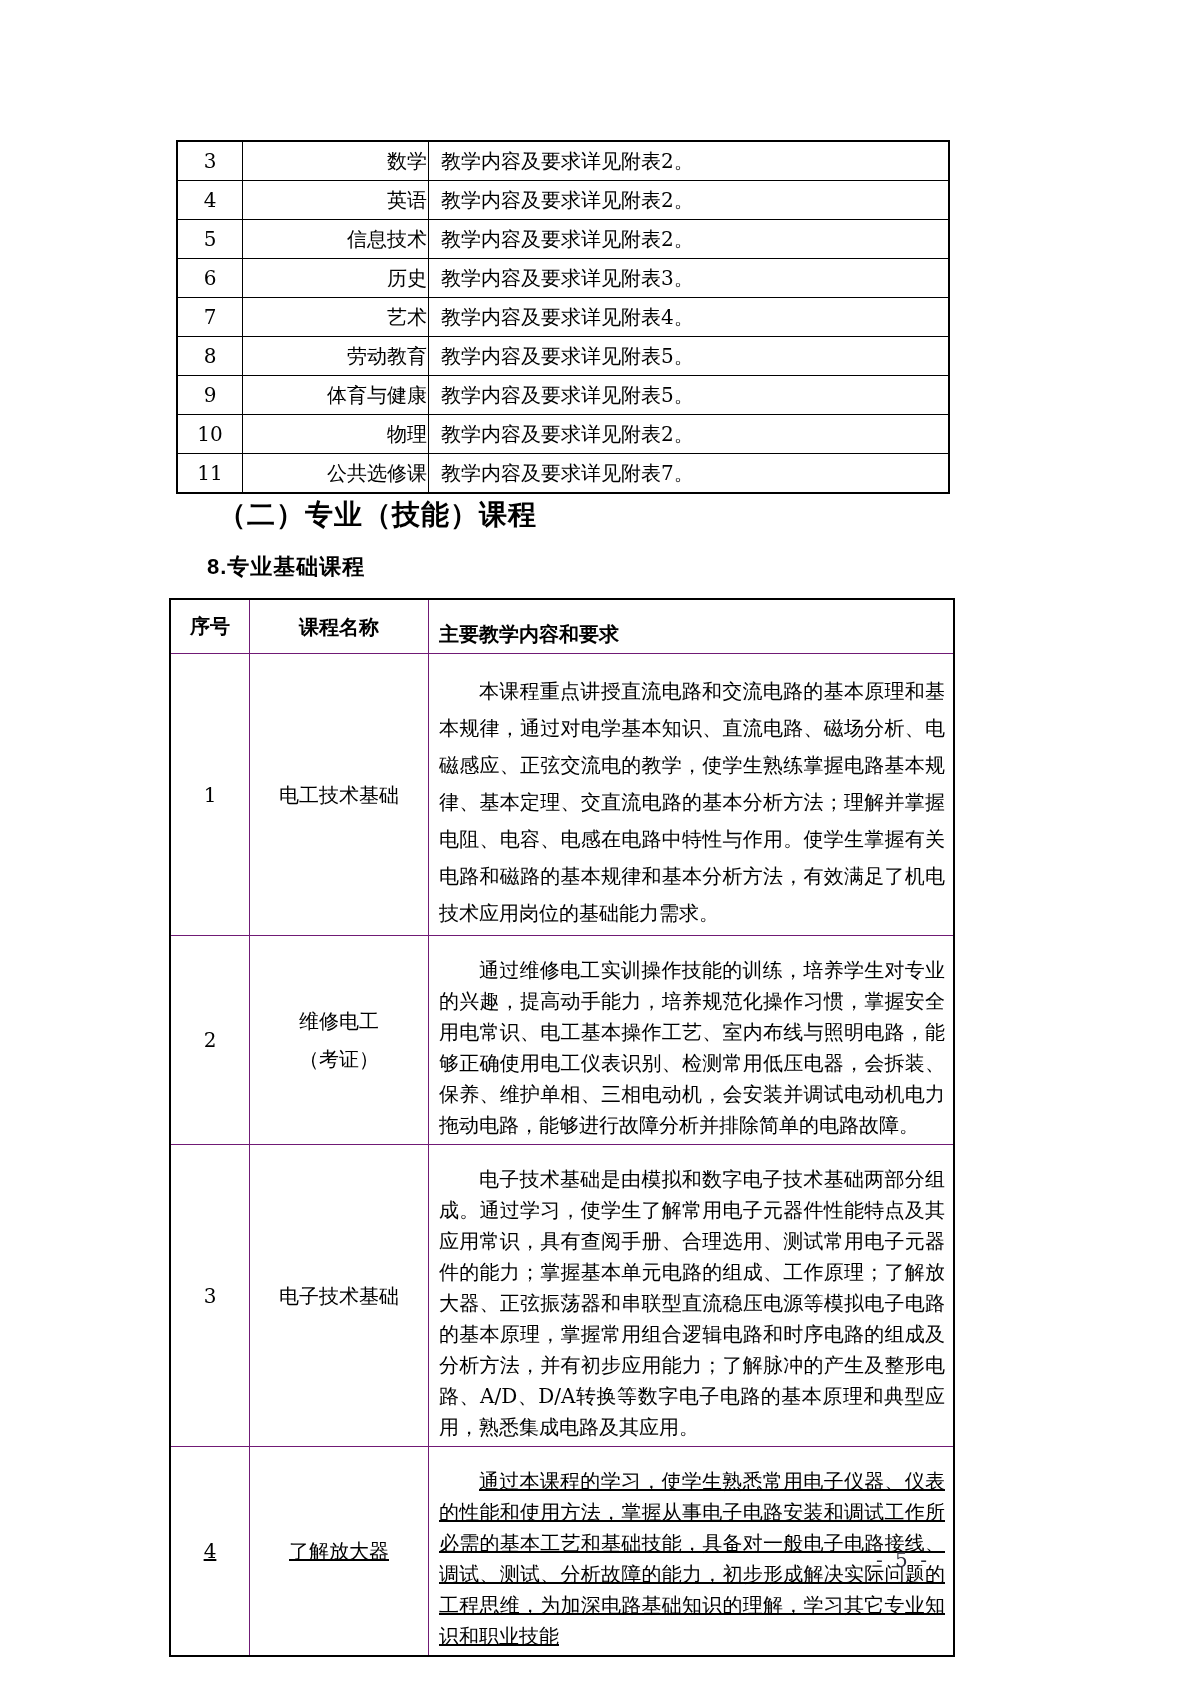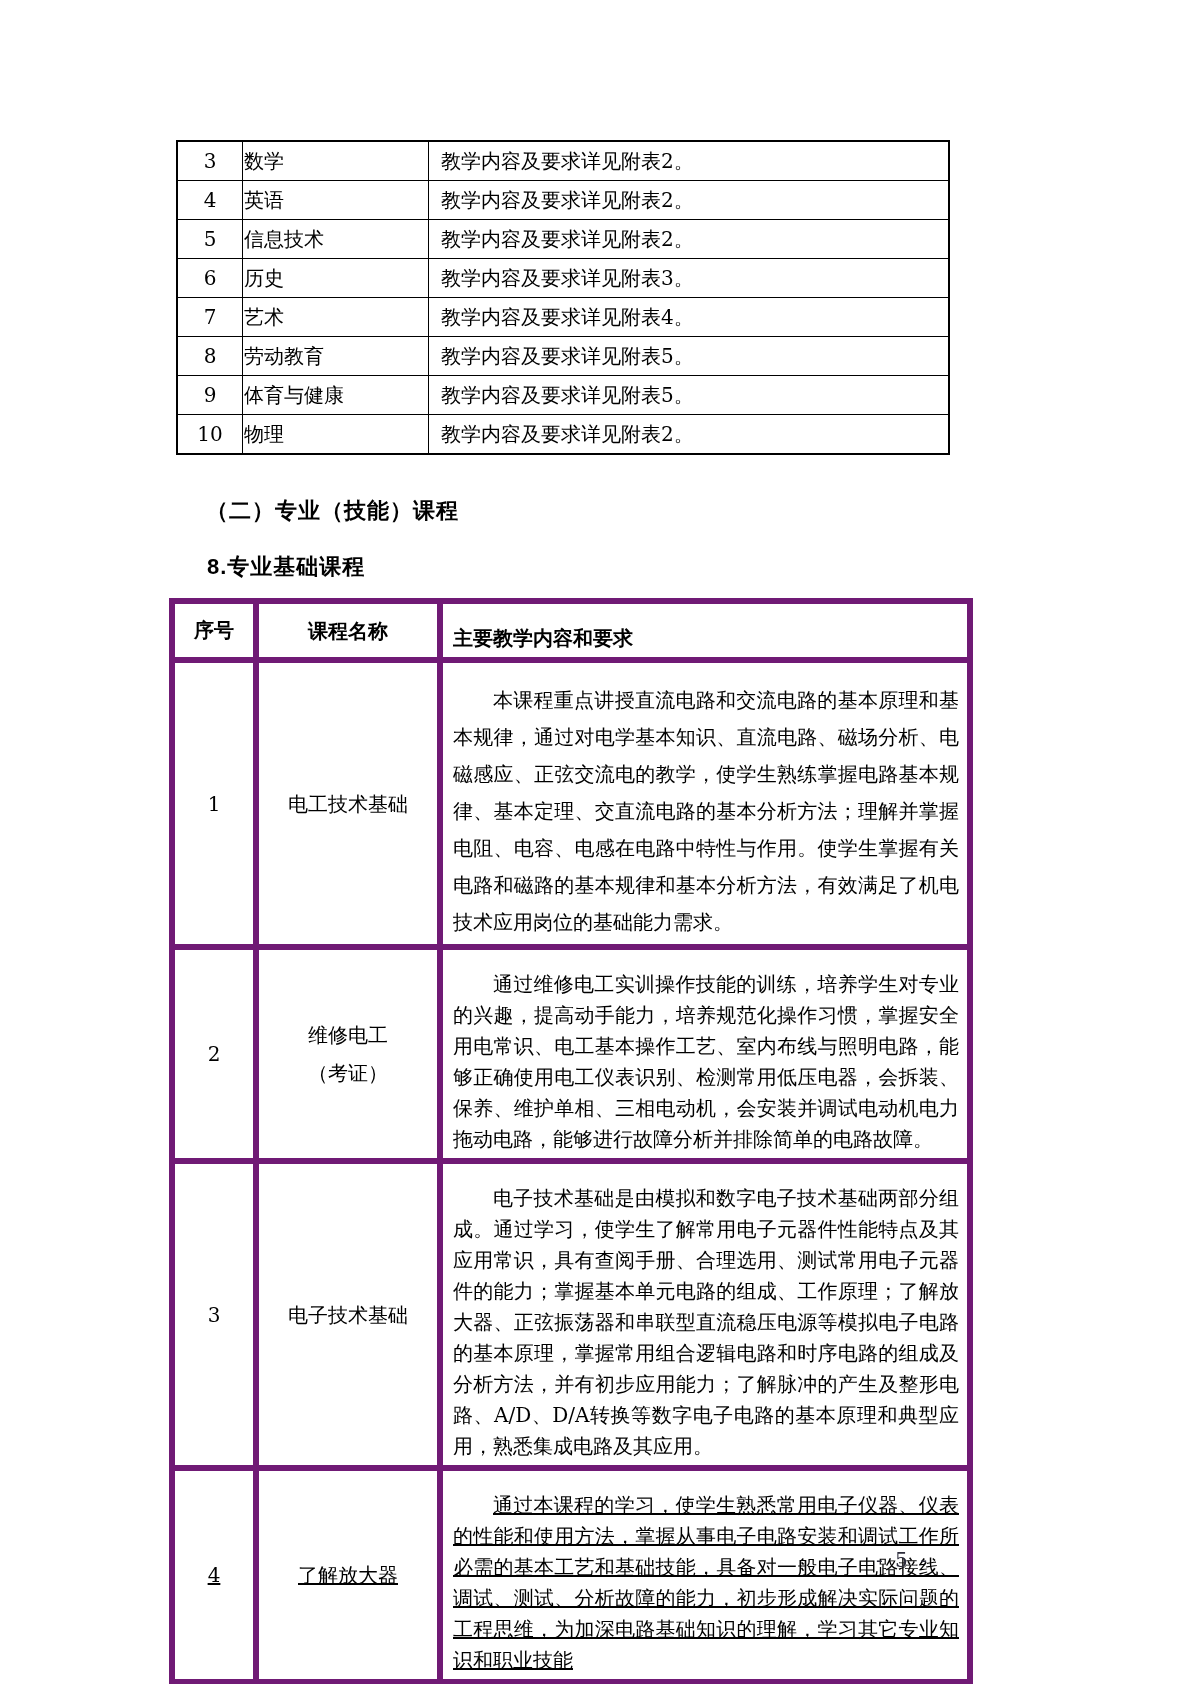--- a/index.html
+++ b/index.html
@@ -23,50 +23,50 @@
     border: 2px solid #000;
   }
   .t1 td {
     border: 1px solid #000;
     height: 36px;
     font-size: 20px;
     vertical-align: middle;
     overflow: hidden;
   }
   .t1 .c-no   { width: 62px;  text-align: center; }
-  .t1 .c-name { width: 183px; text-align: left; }
+  .t1 .c-name { width: 183px; text-align: right; }
   .t1 .c-desc { width: 506px; text-align: left; padding-left: 12px; }
 
   
   .h2 {
     position: absolute;
-    left: 206px; top: 496px;
+    left: 218px; top: 496px;
     font-family: "Liberation Sans", sans-serif;
     font-weight: bold;
-    font-size: 22px;
+    font-size: 28px;
     letter-spacing: 1px;
   }
   .h3 {
     position: absolute;
     left: 207px; top: 552px;
     font-family: "Liberation Sans", sans-serif;
     font-weight: bold;
     font-size: 22px;
     letter-spacing: 1px;
   }
 
   
   .t2 {
     position: absolute;
     left: 169px; top: 598px;
     width: 766px;
     border: 2px solid #000;
   }
   .t2 th, .t2 td {
-    border: 6px solid #701a75;
+    border: 1px solid #701a75;
     overflow: hidden;
   }
   .t2 th {
     height: 28px;
     font-size: 20px;
     font-weight: bold;
     text-align: center;
     vertical-align: middle;
     font-family: "Liberation Sans", sans-serif;
   }
@@ -141,20 +141,25 @@
           <td class="c-name">体育与健康</td>
           <td class="c-desc">教学内容及要求详见附表5。</td>
         </tr>
 
         <tr>
           <td class="c-no">10</td>
           <td class="c-name">物理</td>
           <td class="c-desc">教学内容及要求详见附表2。</td>
         </tr>
 
+        <tr>
+          <td class="c-no">11</td>
+          <td class="c-name">公共选修课</td>
+          <td class="c-desc">教学内容及要求详见附表7。</td>
+        </tr>
       </tbody>
   </table>
 
   <div class="h2">（二）专业（技能）课程</div>
 
   <div class="h3">8.专业基础课程</div>
 
   <table class="t2">
     <thead>
       <tr>

